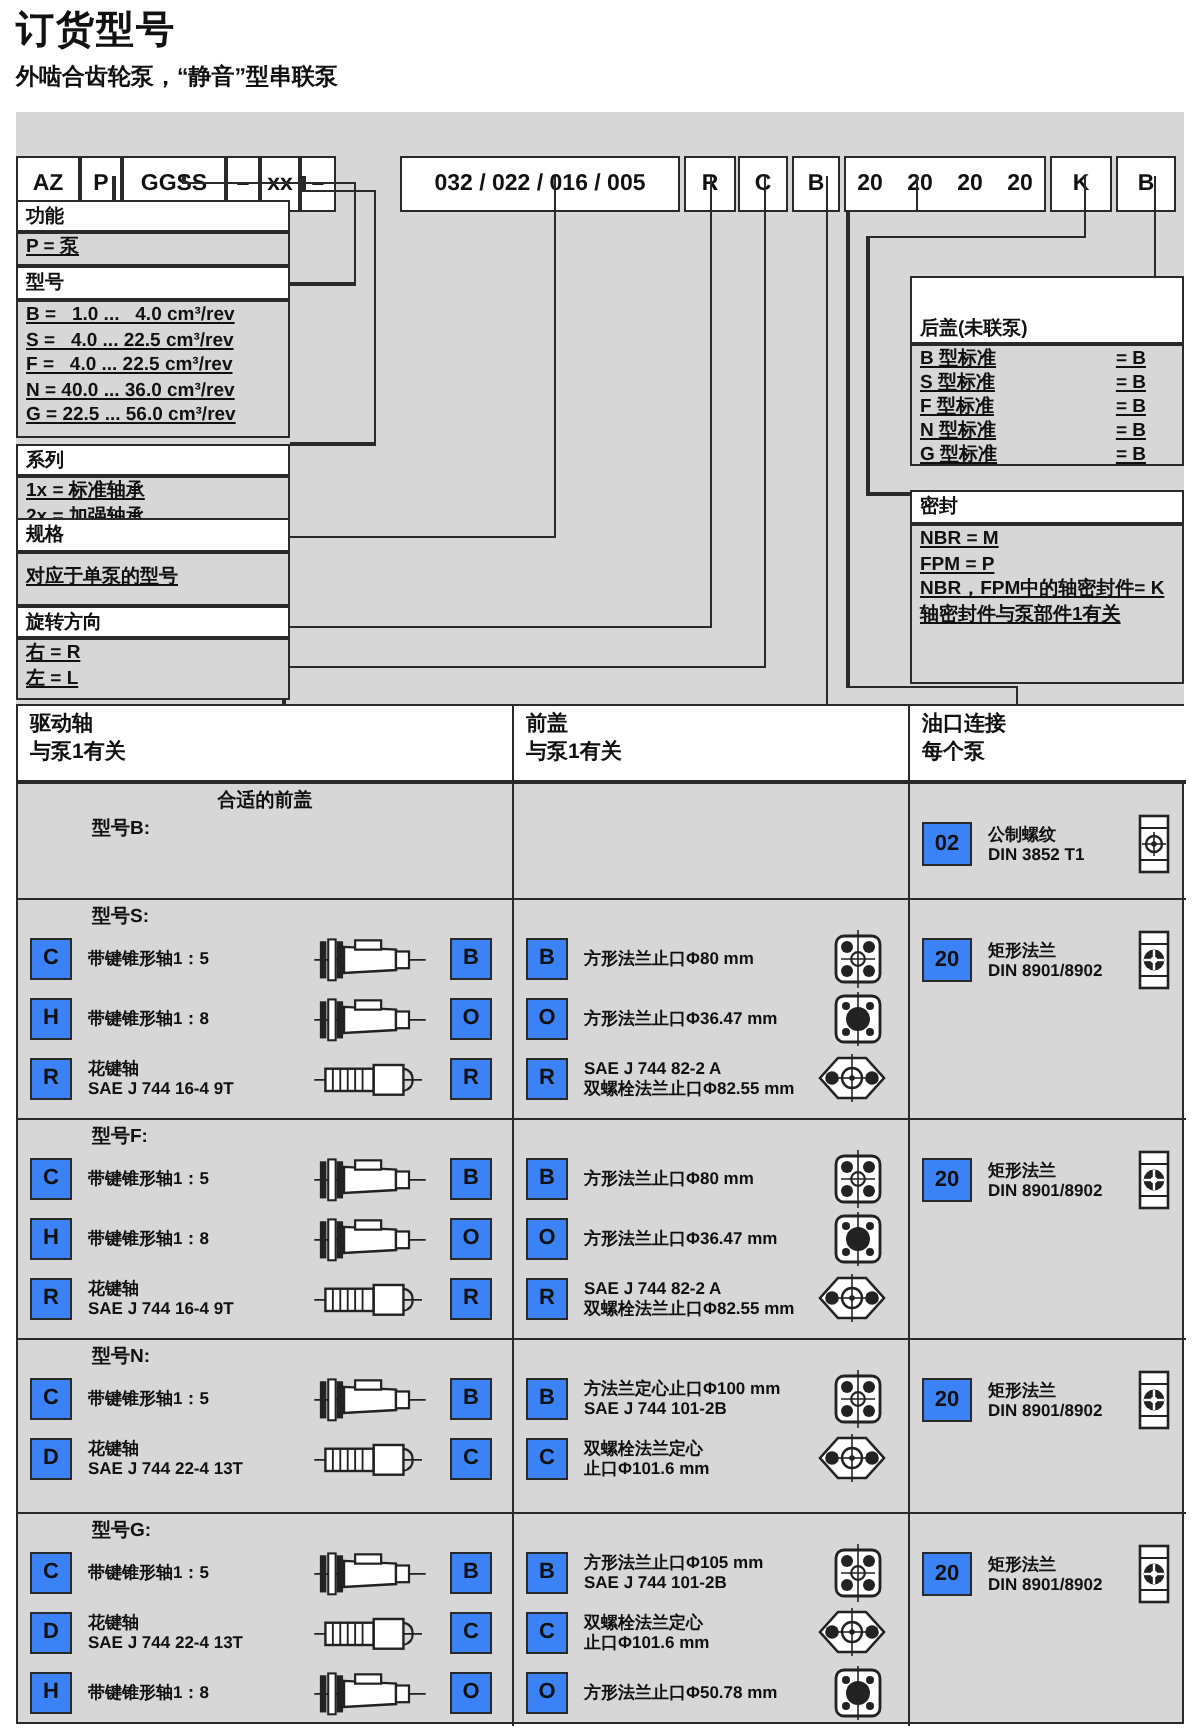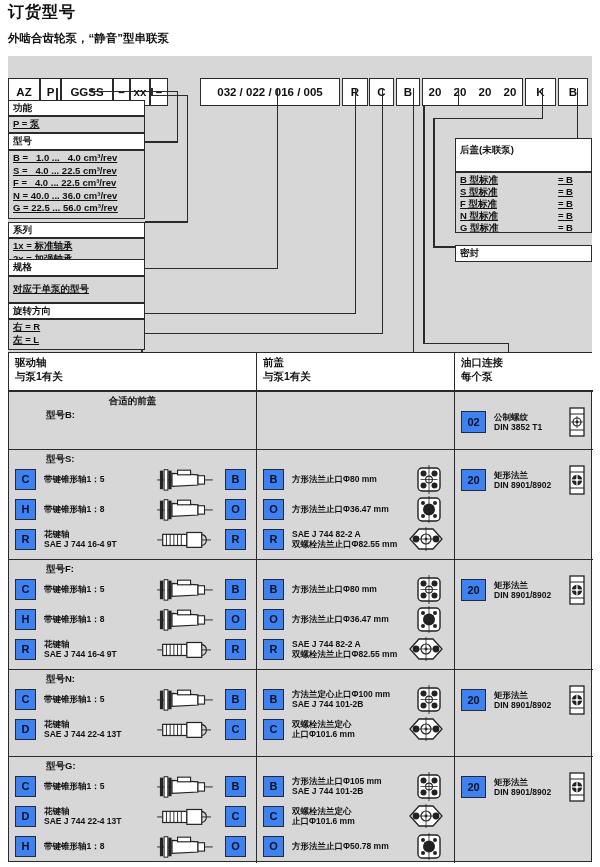--- a/index.html
+++ b/index.html
@@ -1,32 +1,32 @@
 <!DOCTYPE html>
 <html><head>
 <meta charset="utf-8">
 <style>
   html,body{margin:0;padding:0;background:#fff;}
   body{width:600px;height:867px;font-family:"Liberation Sans","DejaVu Sans",sans-serif;color:#111;}
   .page{position:relative;width:600px;height:867px;background:#fff;overflow:hidden;}
-  .title{position:absolute;left:8px;top:2px;font-size:16px;font-weight:bold;letter-spacing:1px;}
+  .title{position:absolute;left:8px;top:2px;font-size:19px;font-weight:bold;letter-spacing:1px;}
   .subtitle{position:absolute;left:8px;top:31px;font-size:11.5px;font-weight:bold;}
   .diagram{position:absolute;left:8px;top:56px;width:584px;height:806px;background:#d7d7d7;}
   
   .cbox{position:absolute;top:2px;height:28px;background:#fff;border:1.4px solid #2a2a2a;
         display:flex;align-items:center;justify-content:center;font-size:11.5px;font-weight:bold;
         box-sizing:border-box;margin-top:20px;}
   .cbox.sp{word-spacing:9px;}
   
   .ln{position:absolute;background:#2a2a2a;}
   
   .ann{position:absolute;border:1.3px solid #2a2a2a;box-sizing:border-box;font-size:9.5px;
        font-weight:bold;padding:1px 4px;overflow:hidden;}
   .ann.hdr{background:#fff;display:flex;align-items:center;}
-  .ann.hdr.top{align-items:flex-start;padding-top:5px;}
+  .ann.hdr.top{align-items:flex-start;padding-top:19px;}
   .ann.body{background:#d7d7d7;text-decoration:underline;}
   .aline{line-height:12.5px;white-space:pre;}
   .aline.wrap{white-space:normal;}
   .kv{display:flex;justify-content:space-between;padding-right:14px;line-height:12px;}
   
   .tbl{position:absolute;left:0;top:296px;width:584px;height:510px;border:1.6px solid #2a2a2a;box-sizing:border-box;}
   .cell{position:absolute;box-sizing:border-box;}
   .th{background:#fff;border-bottom:1.4px solid #2a2a2a;padding:2px 6px;font-size:10.5px;font-weight:bold;line-height:14px;}
   .bl{border-left:1.4px solid #2a2a2a;}
   .bt{border-top:1.4px solid #2a2a2a;}
@@ -223,20 +223,26 @@
           <span>= B</span>
         </div>
       <div class="kv">
           <span>G 型标准</span>
           <span>= B</span>
         </div>
     </div>
     <div class="ann hdr" style="left:447px;top:189px;width:137px;height:17px">
         <span>密封</span>
       </div>
+    <div class="ann body" style="left:447px;top:206px;width:137px;height:80px">
+      <div class="aline">NBR = M</div>
+      <div class="aline">FPM = P</div>
+      <div class="aline wrap">NBR，FPM中的轴密封件= K</div>
+      <div class="aline wrap">轴密封件与泵部件1有关</div>
+    </div>
 
     <div class="tbl">
       <div class="cell th" style="left:0;top:0;width:247px;height:38px">
         <div>驱动轴</div>
         <div>与泵1有关</div>
       </div>
       <div class="cell th bl" style="left:247px;top:0;width:198px;height:38px">
         <div>前盖</div>
         <div>与泵1有关</div>
       </div>

